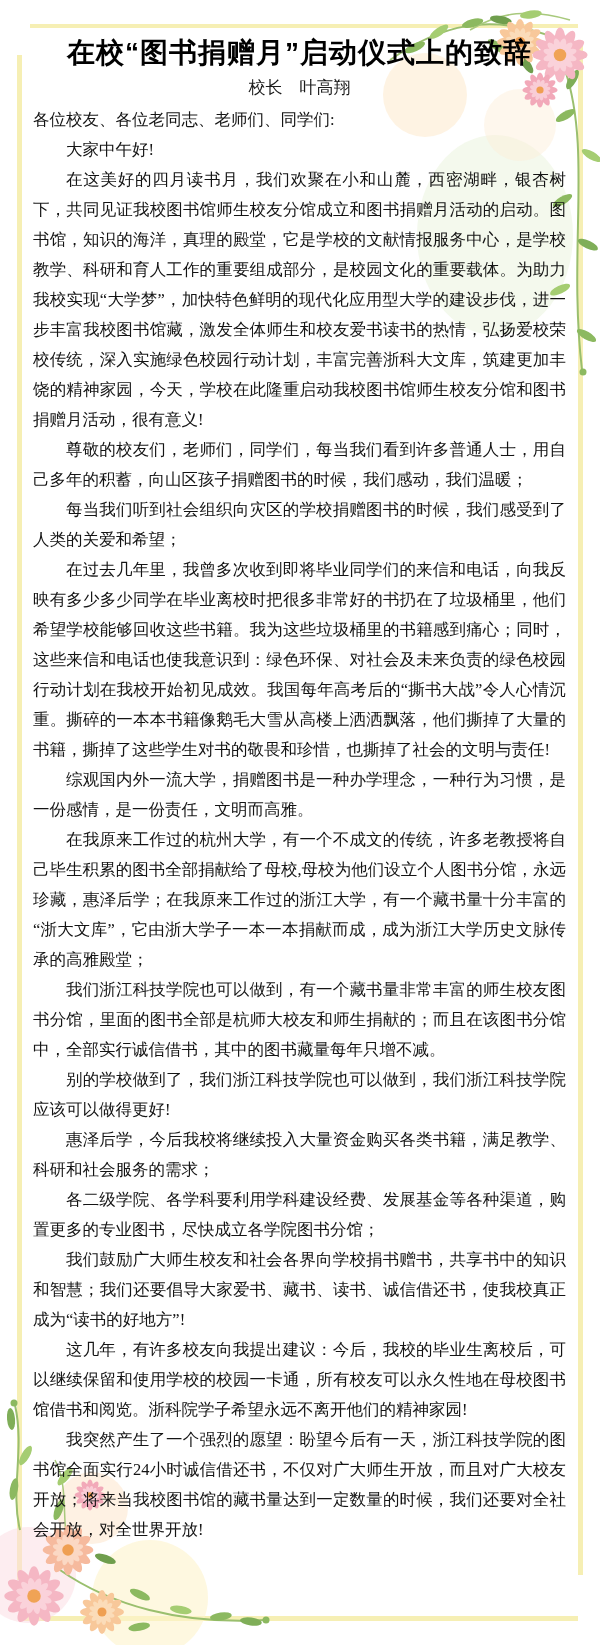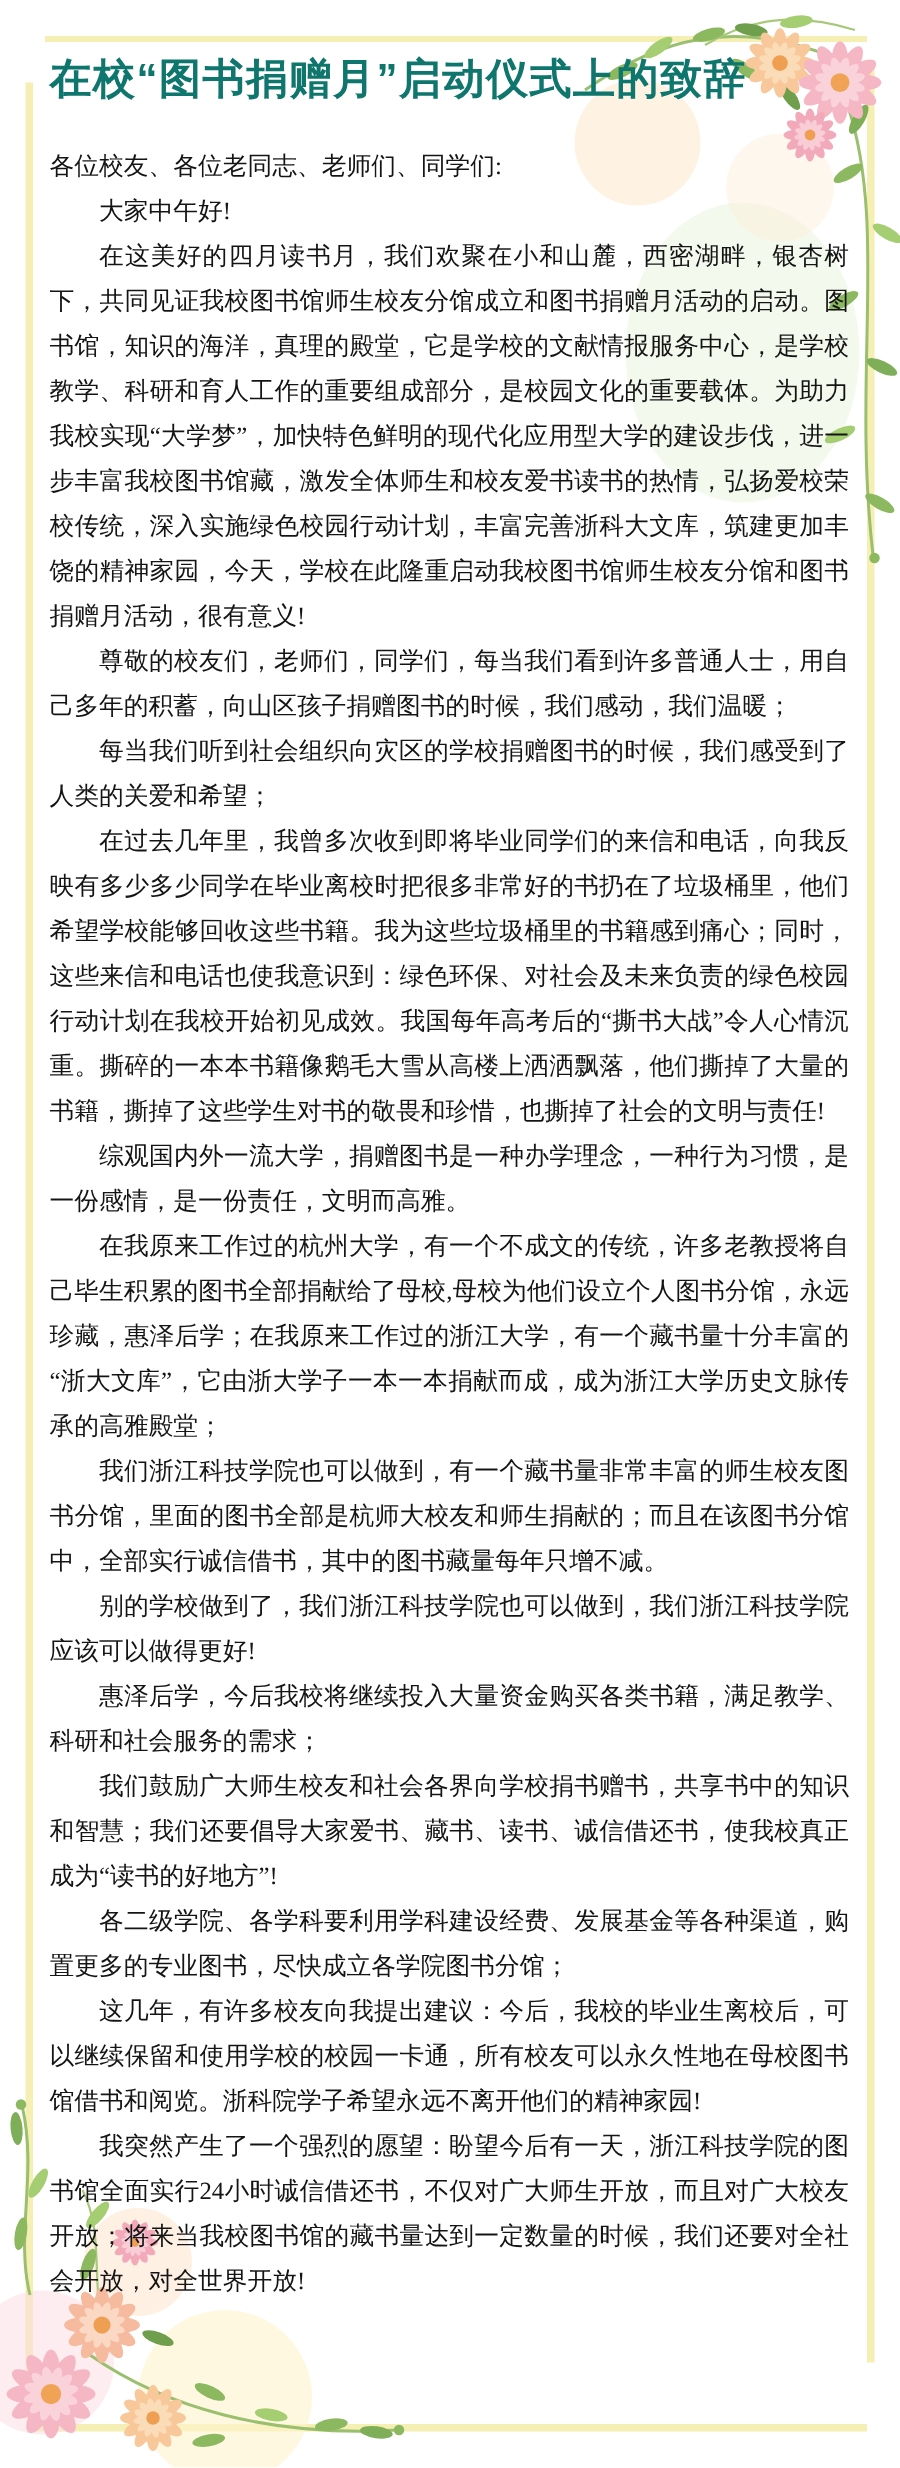--- a/index.html
+++ b/index.html
@@ -17,23 +17,23 @@
   
   .corner{position:absolute;z-index:1;pointer-events:none;}
   .corner-tr{top:0;right:0;}
   .corner-bl{left:0;top:1380px;}
   
   .content{
     position:absolute;left:33px;top:34px;width:533px;z-index:2;
     color:#141414;
   }
   .doc-title{
-    margin:0 0 24px 0;
+    margin:0 0 4px 0;text-align:center;
     font-family:"Liberation Sans","DejaVu Sans",sans-serif;
-    font-weight:bold;font-size:28px;letter-spacing:1px;color:#0f766e;
+    font-weight:bold;font-size:28px;letter-spacing:1px;color:#000000;
   }
   .doc-author{
     margin:0 0 6px 0;text-align:center;font-size:17px;color:#1a1a1a;
   }
   .doc-date{
     margin:0 0 18px 0;text-align:center;font-size:17px;color:#1a1a1a;
   }
   .doc-body{font-size:16.5px;line-height:30px;text-align:justify;}
   .salutation{margin:0;text-indent:0;}
   .para{margin:0;text-indent:2em;}
@@ -151,31 +151,32 @@
   </g>
   <g transform="translate(90,115) scale(0.7)">
     <use href="#dahlia" fill="#f2a9b9"></use>
     <use href="#dahlia" fill="#f9cdd6" transform="scale(0.6) rotate(12)"></use>
     <circle r="4" fill="#ef9f52"></circle>
   </g>
 </svg>
 
 <div class="content">
   <h1 class="doc-title">在校“图书捐赠月”启动仪式上的致辞</h1>
+  <p class="doc-author">校长　叶高翔</p>
   <div class="doc-body">
     <p class="salutation">各位校友、各位老同志、老师们、同学们:</p>
 
   <p class="para">大家中午好!</p>
       <p class="para">在这美好的四月读书月，我们欢聚在小和山麓，西密湖畔，银杏树下，共同见证我校图书馆师生校友分馆成立和图书捐赠月活动的启动。图书馆，知识的海洋，真理的殿堂，它是学校的文献情报服务中心，是学校教学、科研和育人工作的重要组成部分，是校园文化的重要载体。为助力我校实现“大学梦”，加快特色鲜明的现代化应用型大学的建设步伐，进一步丰富我校图书馆藏，激发全体师生和校友爱书读书的热情，弘扬爱校荣校传统，深入实施绿色校园行动计划，丰富完善浙科大文库，筑建更加丰饶的精神家园，今天，学校在此隆重启动我校图书馆师生校友分馆和图书捐赠月活动，很有意义!</p>
       <p class="para">尊敬的校友们，老师们，同学们，每当我们看到许多普通人士，用自己多年的积蓄，向山区孩子捐赠图书的时候，我们感动，我们温暖；</p>
       <p class="para">每当我们听到社会组织向灾区的学校捐赠图书的时候，我们感受到了人类的关爱和希望；</p>
       <p class="para">在过去几年里，我曾多次收到即将毕业同学们的来信和电话，向我反映有多少多少同学在毕业离校时把很多非常好的书扔在了垃圾桶里，他们希望学校能够回收这些书籍。我为这些垃圾桶里的书籍感到痛心；同时，这些来信和电话也使我意识到：绿色环保、对社会及未来负责的绿色校园行动计划在我校开始初见成效。我国每年高考后的“撕书大战”令人心情沉重。撕碎的一本本书籍像鹅毛大雪从高楼上洒洒飘落，他们撕掉了大量的书籍，撕掉了这些学生对书的敬畏和珍惜，也撕掉了社会的文明与责任!</p>
       <p class="para">综观国内外一流大学，捐赠图书是一种办学理念，一种行为习惯，是一份感情，是一份责任，文明而高雅。</p>
       <p class="para">在我原来工作过的杭州大学，有一个不成文的传统，许多老教授将自己毕生积累的图书全部捐献给了母校,母校为他们设立个人图书分馆，永远珍藏，惠泽后学；在我原来工作过的浙江大学，有一个藏书量十分丰富的“浙大文库”，它由浙大学子一本一本捐献而成，成为浙江大学历史文脉传承的高雅殿堂；</p>
       <p class="para">我们浙江科技学院也可以做到，有一个藏书量非常丰富的师生校友图书分馆，里面的图书全部是杭师大校友和师生捐献的；而且在该图书分馆中，全部实行诚信借书，其中的图书藏量每年只增不减。</p>
       <p class="para">别的学校做到了，我们浙江科技学院也可以做到，我们浙江科技学院应该可以做得更好!</p>
       <p class="para">惠泽后学，今后我校将继续投入大量资金购买各类书籍，满足教学、科研和社会服务的需求；</p>
+      <p class="para">各二级学院、各学科要利用学科建设经费、发展基金等各种渠道，购置更多的专业图书，尽快成立各学院图书分馆；</p>
       <p class="para">我们鼓励广大师生校友和社会各界向学校捐书赠书，共享书中的知识和智慧；我们还要倡导大家爱书、藏书、读书、诚信借还书，使我校真正成为“读书的好地方”!</p>
-      <p class="para">各二级学院、各学科要利用学科建设经费、发展基金等各种渠道，购置更多的专业图书，尽快成立各学院图书分馆；</p>
       <p class="para">这几年，有许多校友向我提出建议：今后，我校的毕业生离校后，可以继续保留和使用学校的校园一卡通，所有校友可以永久性地在母校图书馆借书和阅览。浙科院学子希望永远不离开他们的精神家园!</p>
       <p class="para">我突然产生了一个强烈的愿望：盼望今后有一天，浙江科技学院的图书馆全面实行24小时诚信借还书，不仅对广大师生开放，而且对广大校友开放；将来当我校图书馆的藏书量达到一定数量的时候，我们还要对全社会开放，对全世界开放!</p>
     </div>
 </div>
 
 </body></html>

